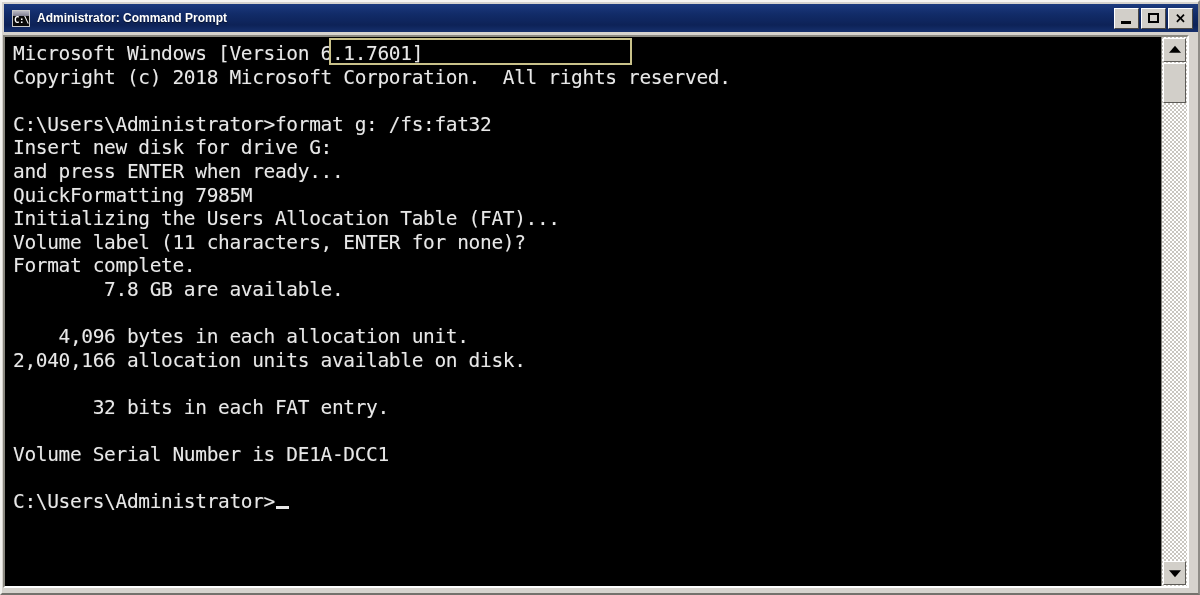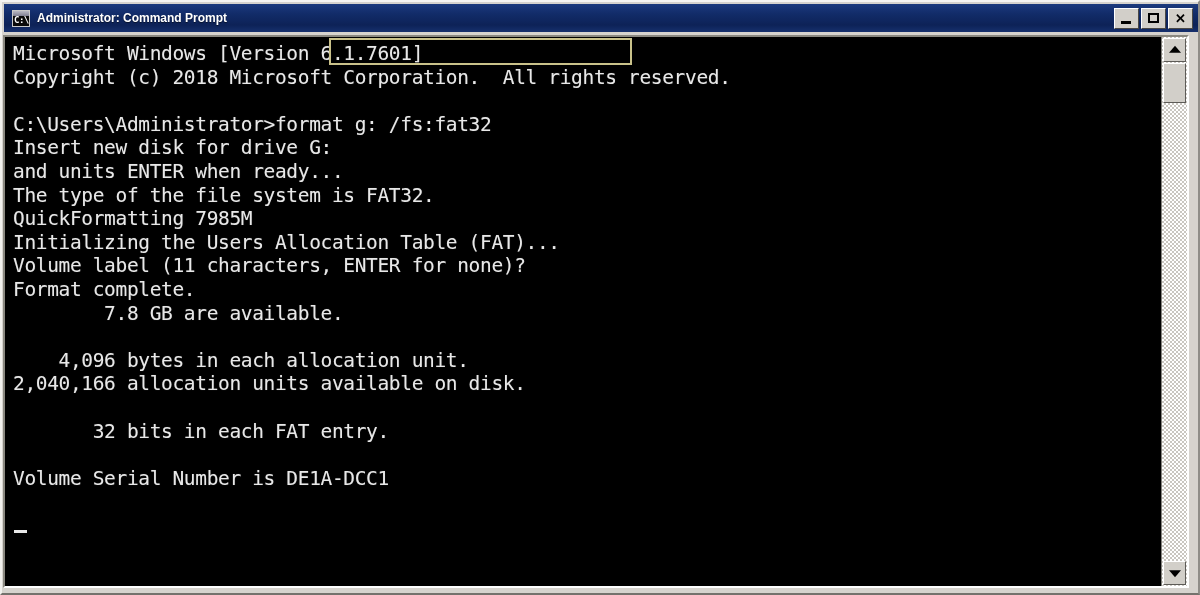--- a/index.html
+++ b/index.html
@@ -281,36 +281,35 @@
   </div>
 
   <div id="console-outer">
 
     <div id="console">
       <div class="term-line">Microsoft Windows [Version 6.1.7601]</div>
       <div class="term-line">Copyright (c) 2018 Microsoft Corporation.  All rights reserved.</div>
       <div class="term-line blank"></div>
       <div class="term-line" id="cmd-line">C:\Users\Administrator&gt;format g: /fs:fat32</div>
       <div class="term-line">Insert new disk for drive G:</div>
-      <div class="term-line">and units ENTER when ready...</div>
-      <div class="term-line">The type of the file system is FAT32.</div>
+      <div class="term-line">and press ENTER when ready...</div>
       <div class="term-line">QuickFormatting 7985M</div>
       <div class="term-line">Initializing the Users Allocation Table (FAT)...</div>
       <div class="term-line">Volume label (11 characters, ENTER for none)?</div>
       <div class="term-line">Format complete.</div>
       <div class="term-line">        7.8 GB are available.</div>
       <div class="term-line blank"></div>
       <div class="term-line">    4,096 bytes in each allocation unit.</div>
       <div class="term-line">2,040,166 allocation units available on disk.</div>
       <div class="term-line blank"></div>
       <div class="term-line">       32 bits in each FAT entry.</div>
       <div class="term-line blank"></div>
       <div class="term-line">Volume Serial Number is DE1A-DCC1</div>
       <div class="term-line blank"></div>
-      <div class="term-line"><span class="cursor-block"></span></div>
+      <div class="term-line"><span>C:\Users\Administrator&gt;</span><span class="cursor-block"></span></div>
 
       <div id="cmd-highlight"></div>
     </div>
 
     <div id="scrollbar">
       <div class="sb-btn" id="sb-up">
         <span class="sb-arrow"></span>
       </div>
       <div id="sb-thumb"></div>
       <div class="sb-btn" id="sb-down">

